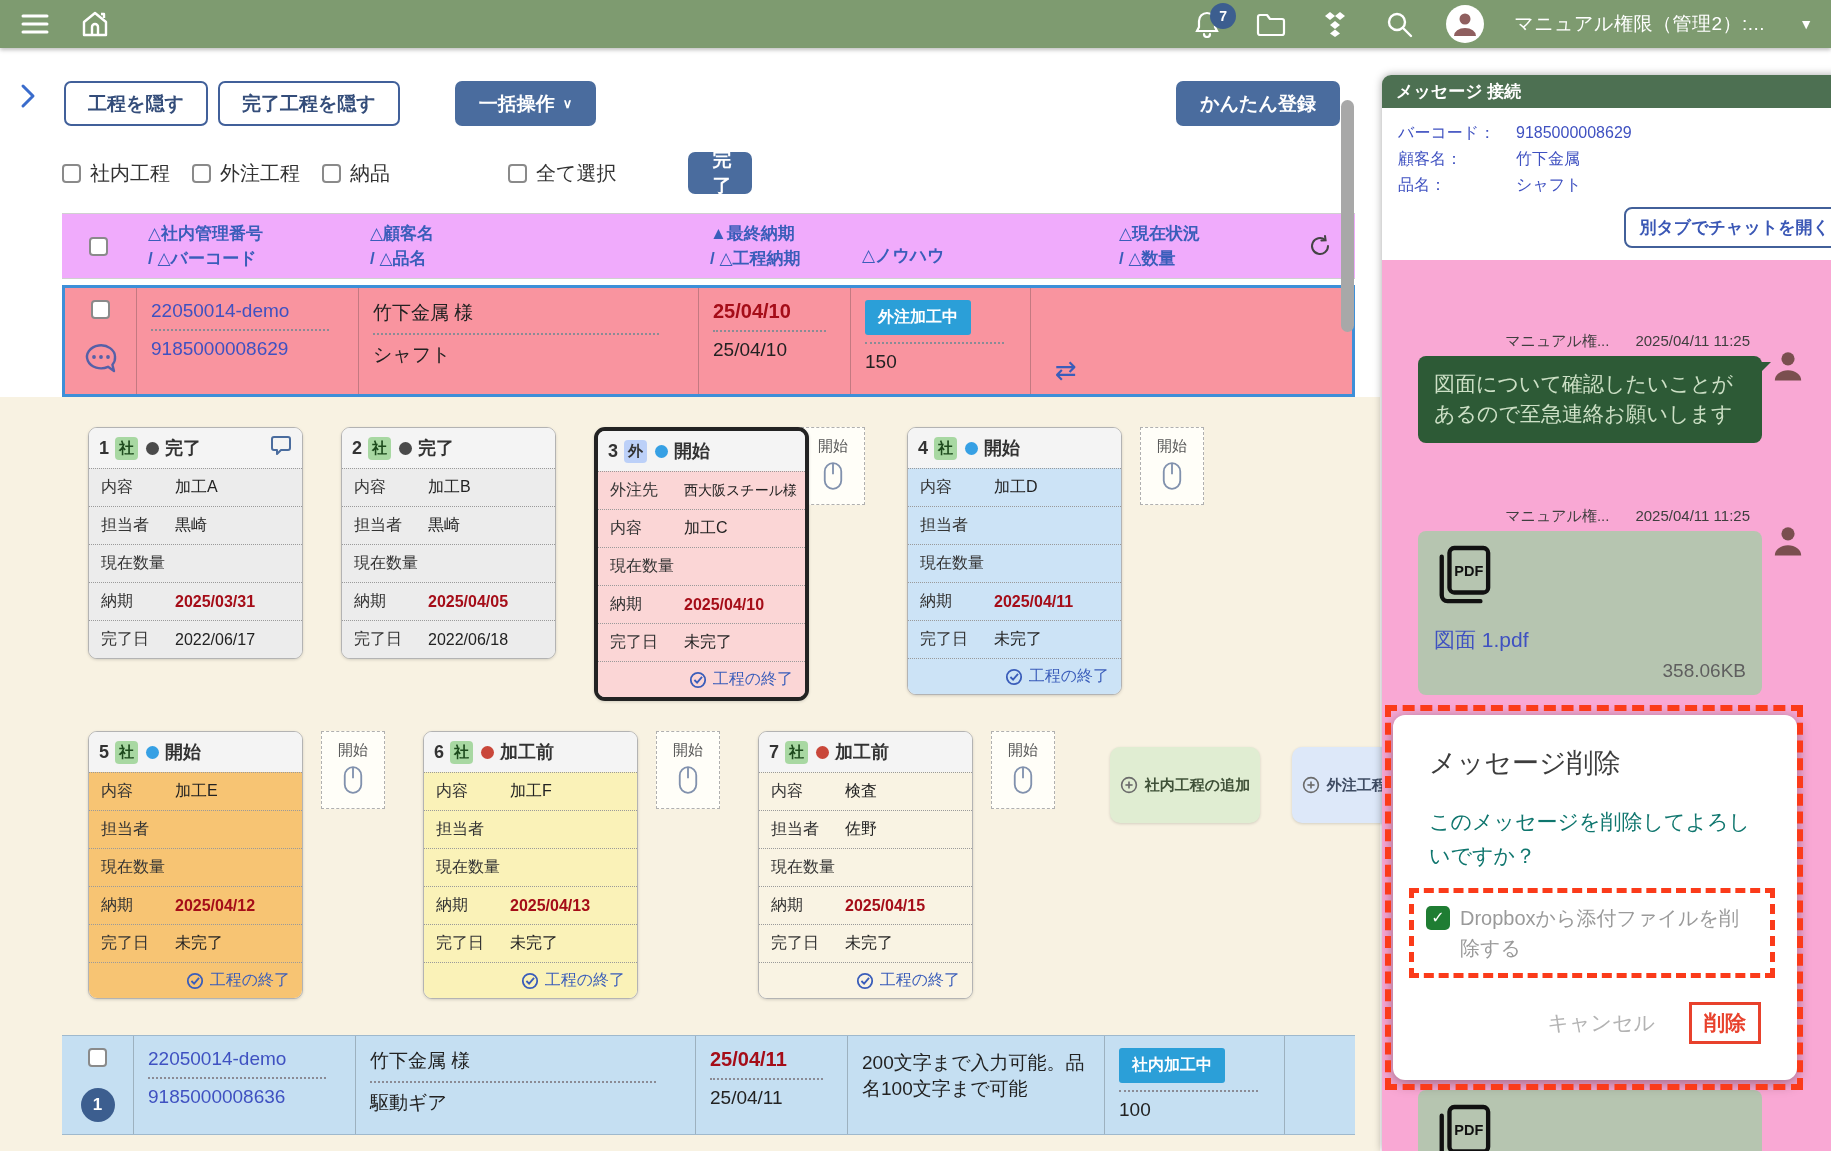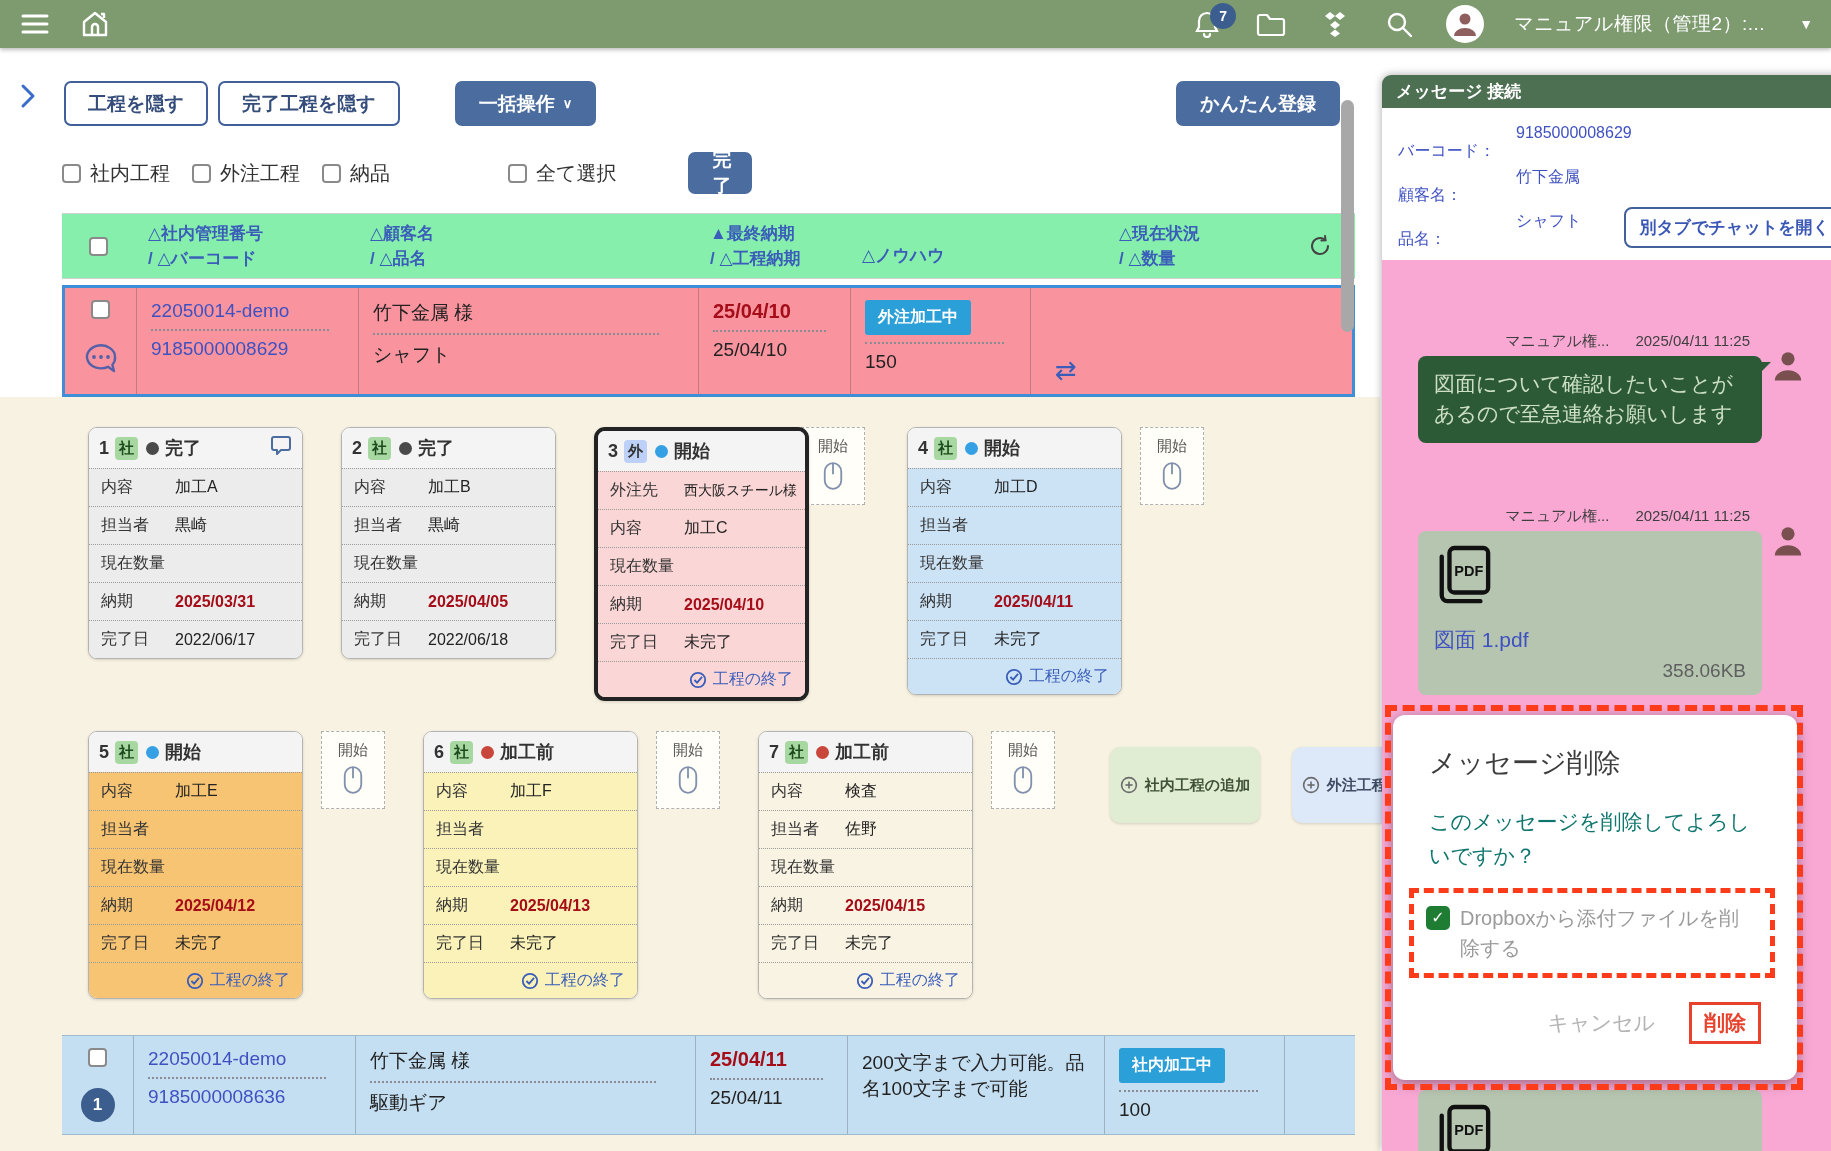--- a/index.html
+++ b/index.html
@@ -34,21 +34,21 @@
   .tb1 .easy { margin-left:auto; margin-right:40px; }
   .bulk .bcaret { font-size:13px; }
 
   .tb2 { margin-top:26px; margin-left:62px; height:40px; display:flex; align-items:center; }
   .ckl { display:flex; align-items:center; gap:9px; font-size:20px; color:#333; cursor:pointer; margin-right:22px; }
   .ckb { width:19px; height:19px; border:2px solid #8a8a8a; border-radius:4px; background:#fff; }
   .ckl.selall { margin-left:96px; }
   .btn-done { margin-left:50px; width:64px; height:42px; }
 
   
-  .thead { margin:20px 0 0 62px; width:1293px; height:66px; background:#86efac; display:flex;
+  .thead { margin:20px 0 0 62px; width:1293px; height:66px; background:#f0abfc; display:flex;
     border-top:1px solid #d0d0d0; border-bottom:1px solid #cfcfcf; }
   .thc { display:flex; flex-direction:column; justify-content:center; gap:2px; padding:0 14px;
     font-size:17px; font-weight:bold; color:#3a5dba; cursor:pointer; }
   .thc .l2 { white-space:nowrap; }
   .thc4 { justify-content:flex-end; padding-bottom:11px; }
   .thck { align-items:center; justify-content:center; }
   .w1{width:72px} .w2{width:222px} .w3{width:340px} .w4{width:152px} .w5{width:257px} .w6{width:180px} .w7{width:70px}
 
   .orow { margin-left:62px; width:1293px; display:flex; }
   .orow1 { margin-top:6px; background:#f9949f; border:3px solid #3e8fd8; height:112px; }
@@ -112,21 +112,21 @@
     background:#a8a8a8; border-radius:7px; cursor:pointer; }
 
   
   .panel { position:absolute; left:1382px; top:75px; width:477px; height:1076px; background:#fff;
     border-radius:9px 9px 0 0; box-shadow:0 0 8px rgba(0,0,0,.35); overflow:hidden; z-index:40; }
   .phead2 { height:33px; background:#4d7052; color:#fff; display:flex; align-items:center;
     padding:0 14px; font-size:17px; font-weight:bold; }
   .pclose { margin-left:auto; font-size:22px; cursor:pointer; font-weight:normal; }
   .pinfo { height:152px; background:#fff; padding:12px 16px 0; position:relative; }
   .irow { display:flex; font-size:16px; line-height:26px; color:#3f51c1; }
-  .ilab { width:118px; flex-shrink:0;margin-top:18px; }
+  .ilab { width:118px; flex-shrink:0; }
   .ival { font-weight:normal; }
   .openchat { position:absolute; right:14px; bottom:12px; background:#fff; border:2px solid #42609a;
     border-radius:8px; padding:7px 13px; font-size:17px; font-weight:bold; color:#3a57b5; cursor:pointer; }
   .iscroll { position:absolute; right:4px; top:8px; width:9px; height:66px; background:#9f9f9f; border-radius:5px; cursor:pointer; }
   .chat { height:891px; background:#f9a8d4; padding-top:72px; position:relative; overflow:hidden; }
   .msg { position:relative; width:344px; margin-left:36px; }
   .msg + .msg { margin-top:64px; }
   .meta { display:flex; justify-content:flex-end; gap:26px; padding-right:12px; font-size:15px;
     color:#3f3f3f; margin-bottom:5px; white-space:nowrap; }
   .mavatar { position:absolute; left:352px; top:16px; }

